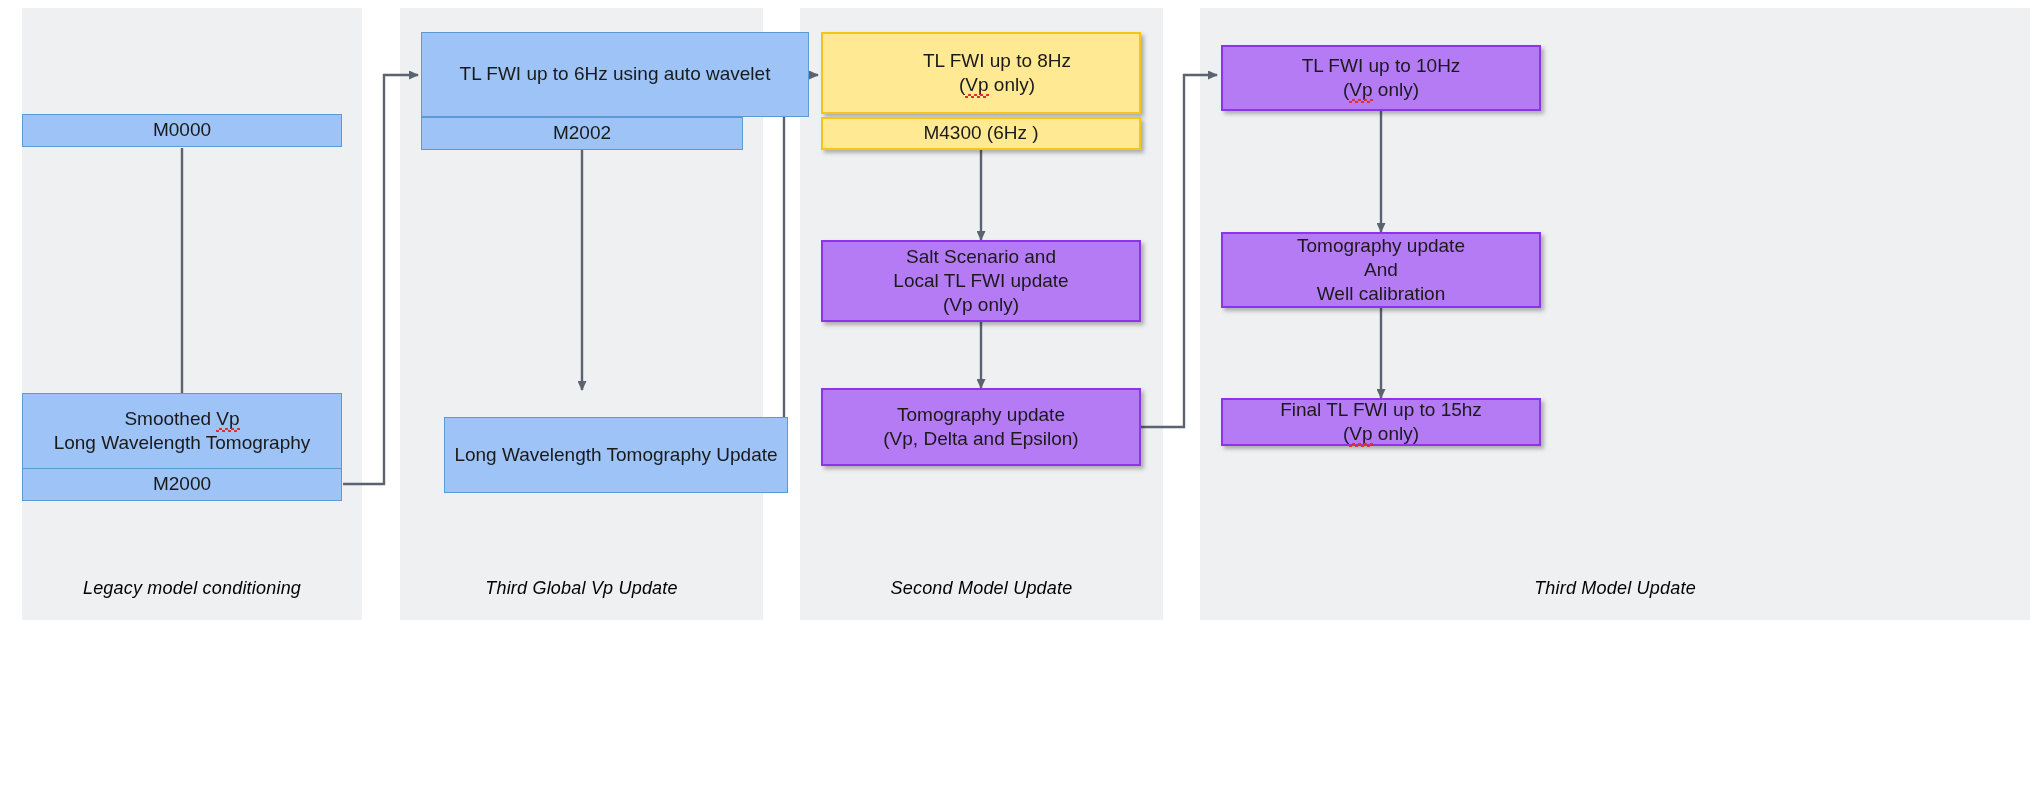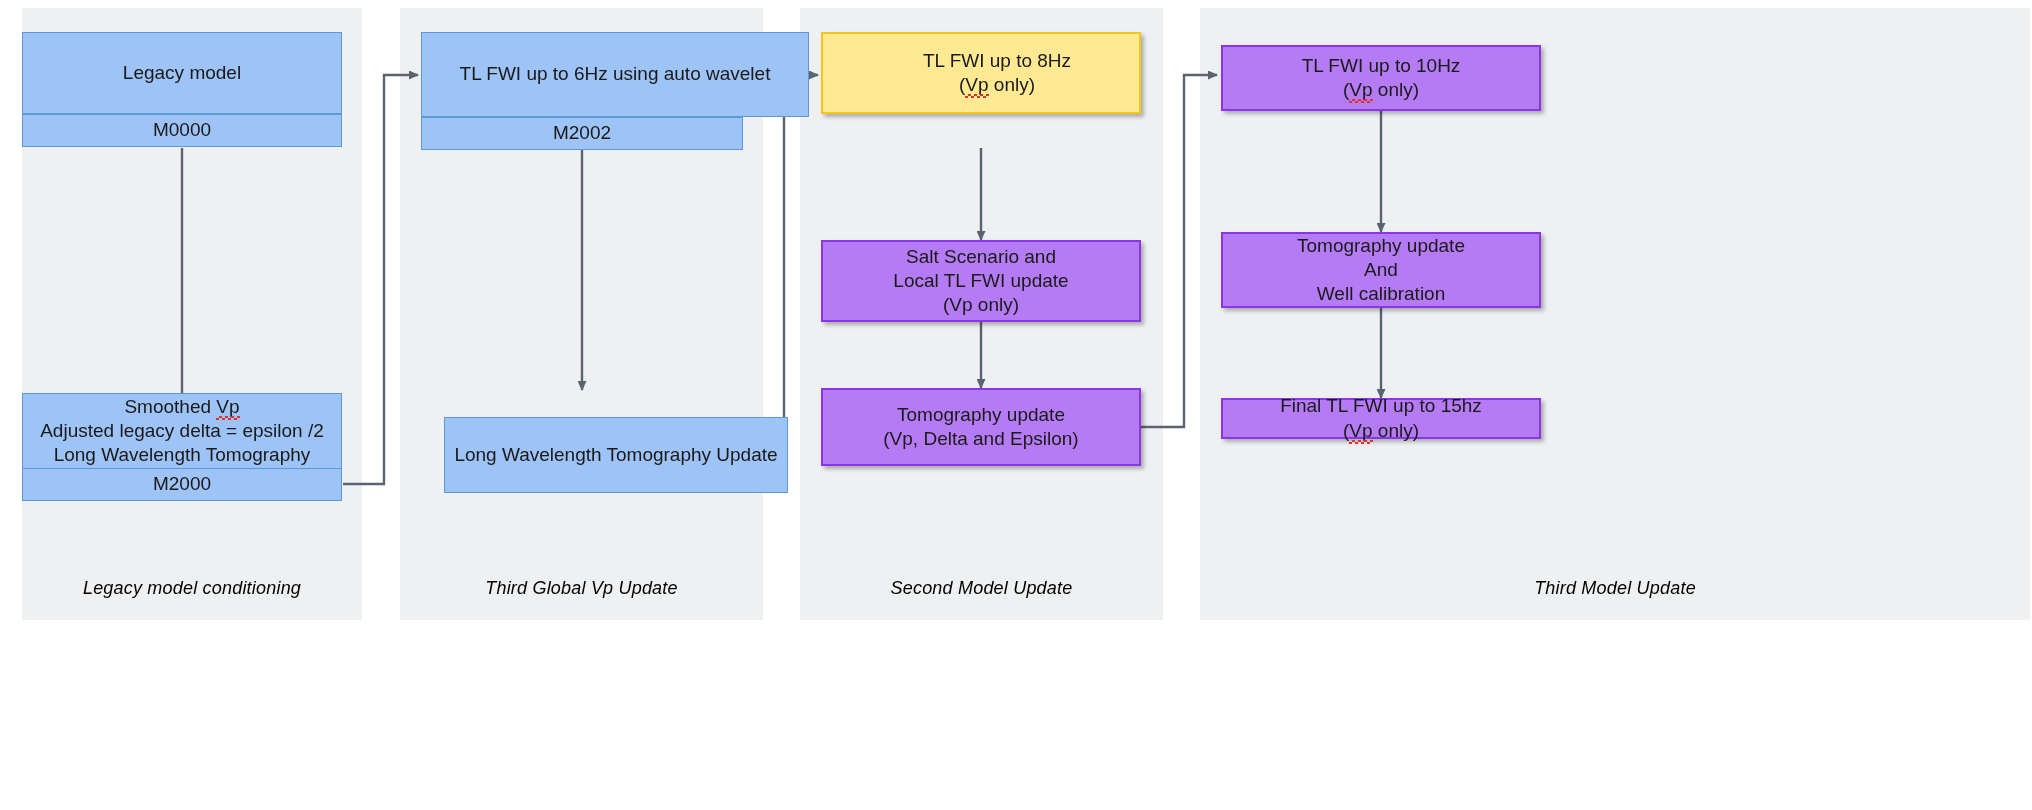--- a/index.html
+++ b/index.html
@@ -138,50 +138,49 @@
       <path d="M981,322 L981,388" marker-end="url(#ah)"></path>
 
       <path d="M1141,427 L1184,427 L1184,75 L1217,75" marker-end="url(#ah)"></path>
 
       <path d="M1381,104 L1381,232" marker-end="url(#ah)"></path>
 
       <path d="M1381,308 L1381,398" marker-end="url(#ah)"></path>
     </g>
   </svg>
 
-  <div class="node blue" style="left:22px; top:32px; width:320px; height:82px;">
-    <span>Legacy model</span>
-  </div>
   <div class="node blue" style="left:22px; top:114px; width:320px; height:33px;">
     <span>M0000</span>
   </div>
 
   <div class="node blue" style="left:22px; top:393px; width:320px; height:76px; flex-direction:column;">
     <div><span>Smoothed </span><span class="sq">Vp</span></div>
-    <div>Adjusted legacy delta = epsilon /2</div>
     <div>Long Wavelength Tomography</div>
   </div>
   <div class="node blue" style="left:22px; top:468px; width:320px; height:33px;">
     <span>M2000</span>
   </div>
 
   <div class="node blue" style="left:421px; top:32px; width:388px; height:85px;">
     <span>TL FWI up to 6Hz using auto wavelet</span>
   </div>
   <div class="node blue" style="left:421px; top:117px; width:322px; height:33px;">
     <span>M2002</span>
   </div>
 
   <div class="node blue" style="left:444px; top:393px; width:344px; height:76px;margin-top:24px;">
     <span>Long Wavelength Tomography Update</span>
   </div>
 
   <div class="node yellow" style="left:821px; top:32px; width:320px; height:82px; flex-direction:column;padding-left:40px;">
     <div>TL FWI up to 8Hz</div>
     <div><span>(</span><span class="sq">Vp</span><span> only)</span></div>
+  </div>
+  <div class="node yellow" style="left:821px; top:117px; width:320px; height:33px;">
+    <span>M4300 (6Hz )</span>
   </div>
 
   <div class="node purple" style="left:821px; top:240px; width:320px; height:82px;">
     <span>Salt Scenario and
 Local TL FWI update
 (Vp only)</span>
   </div>
 
   <div class="node purple" style="left:821px; top:388px; width:320px; height:78px;">
     <span>Tomography update
@@ -192,18 +191,18 @@
     <div>TL FWI up to 10Hz</div>
     <div><span>(</span><span class="sq">Vp</span><span> only)</span></div>
   </div>
 
   <div class="node purple" style="left:1221px; top:232px; width:320px; height:76px;">
     <span>Tomography update
 And
 Well calibration</span>
   </div>
 
-  <div class="node purple" style="left:1221px; top:398px; width:320px; height:41px; flex-direction:column;">
+  <div class="node purple" style="left:1221px; top:398px; width:320px; height:48px; flex-direction:column;">
     <div>Final TL FWI up to 15hz</div>
     <div><span>(</span><span class="sq">Vp</span><span> only)</span></div>
   </div>
 
 </div>
 
 </body></html>

